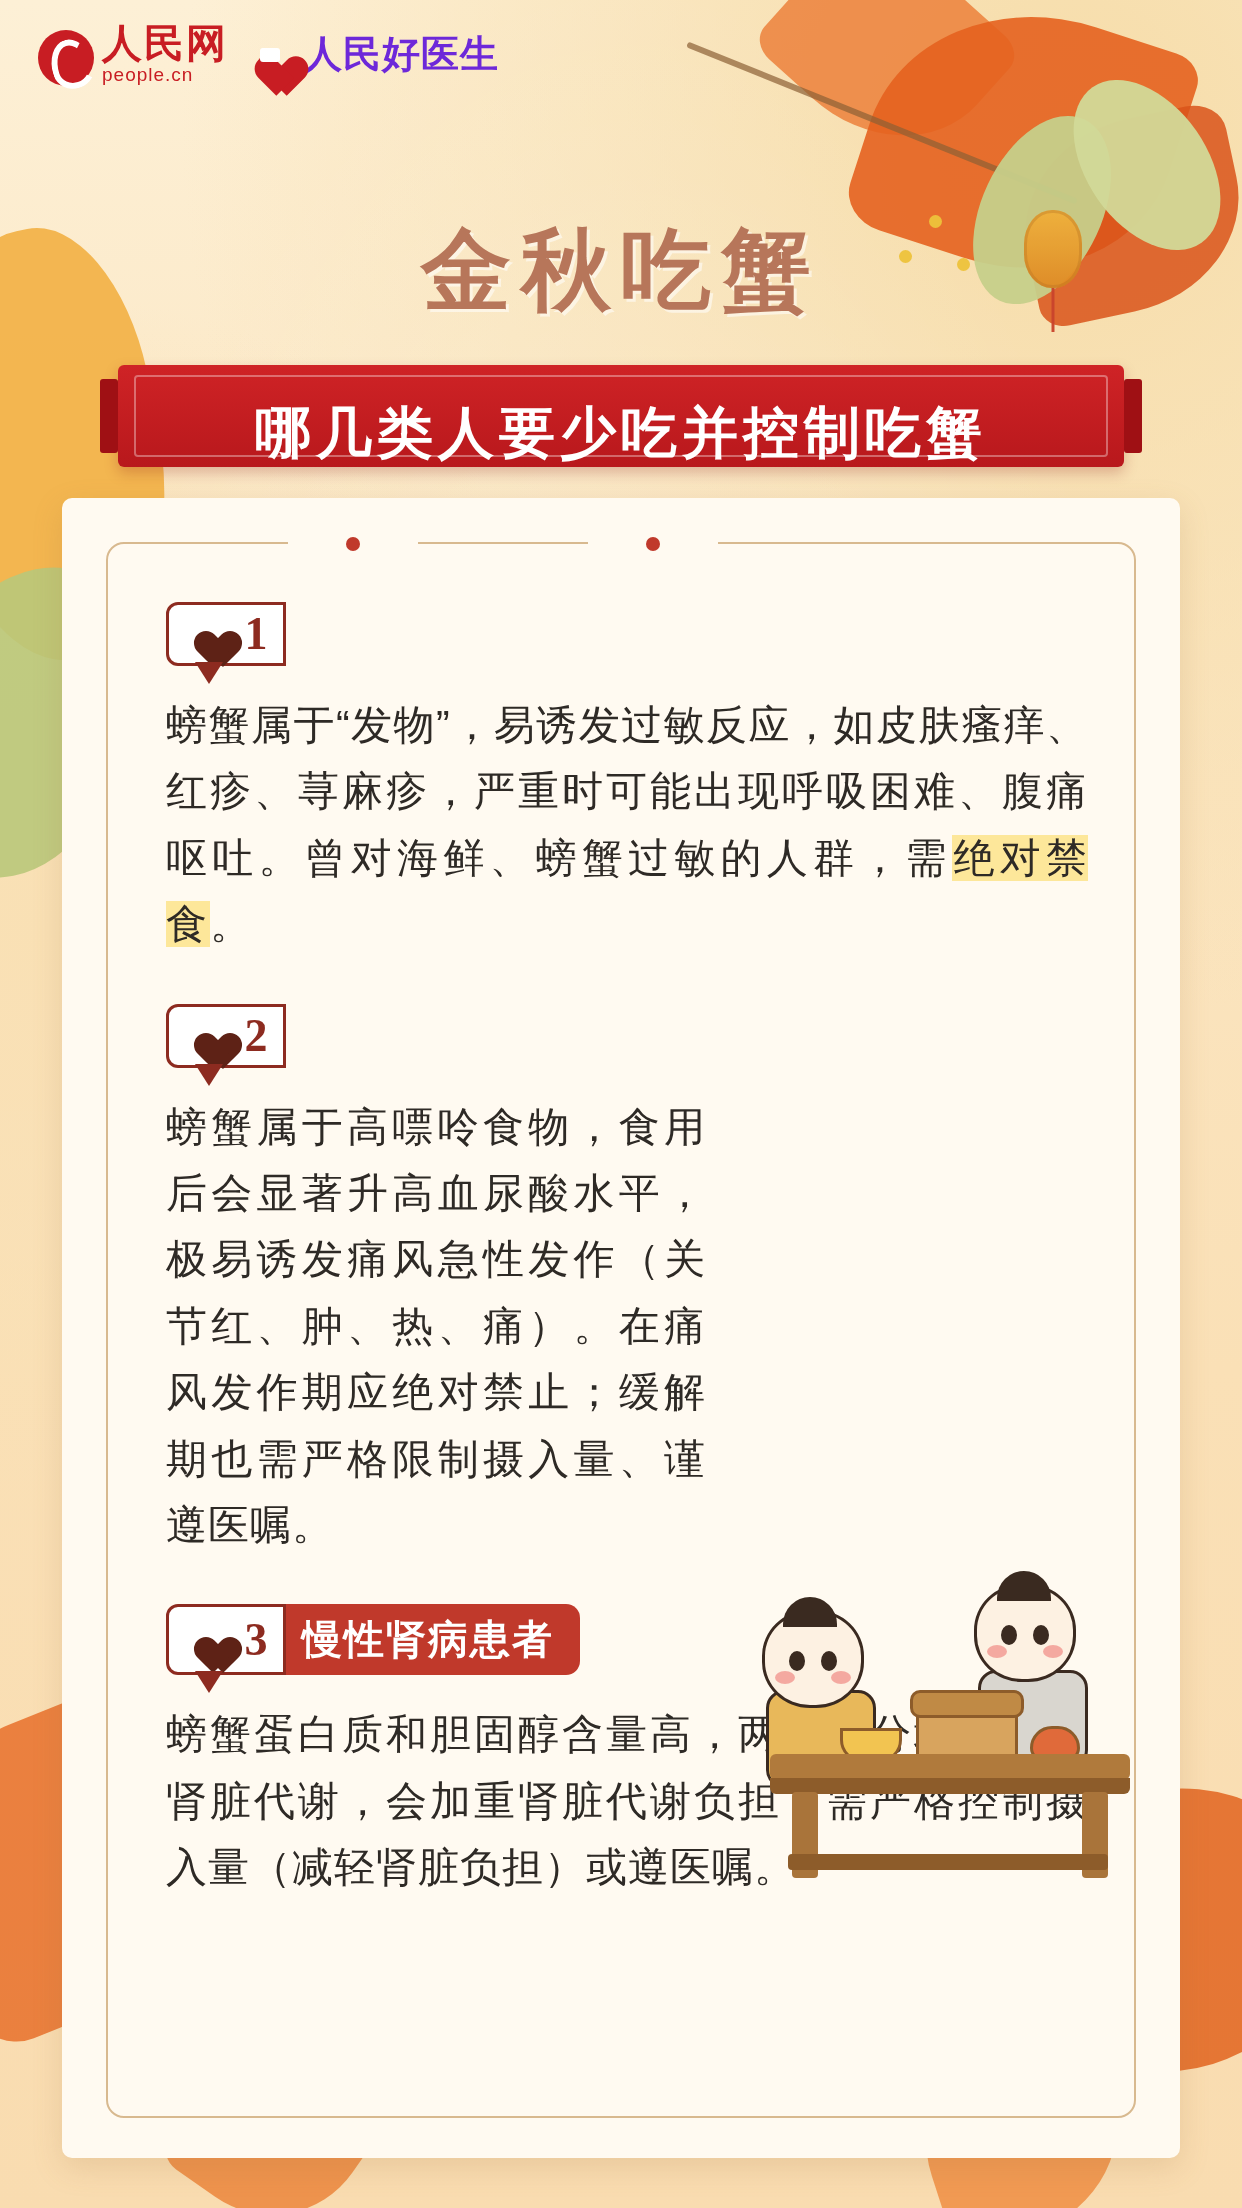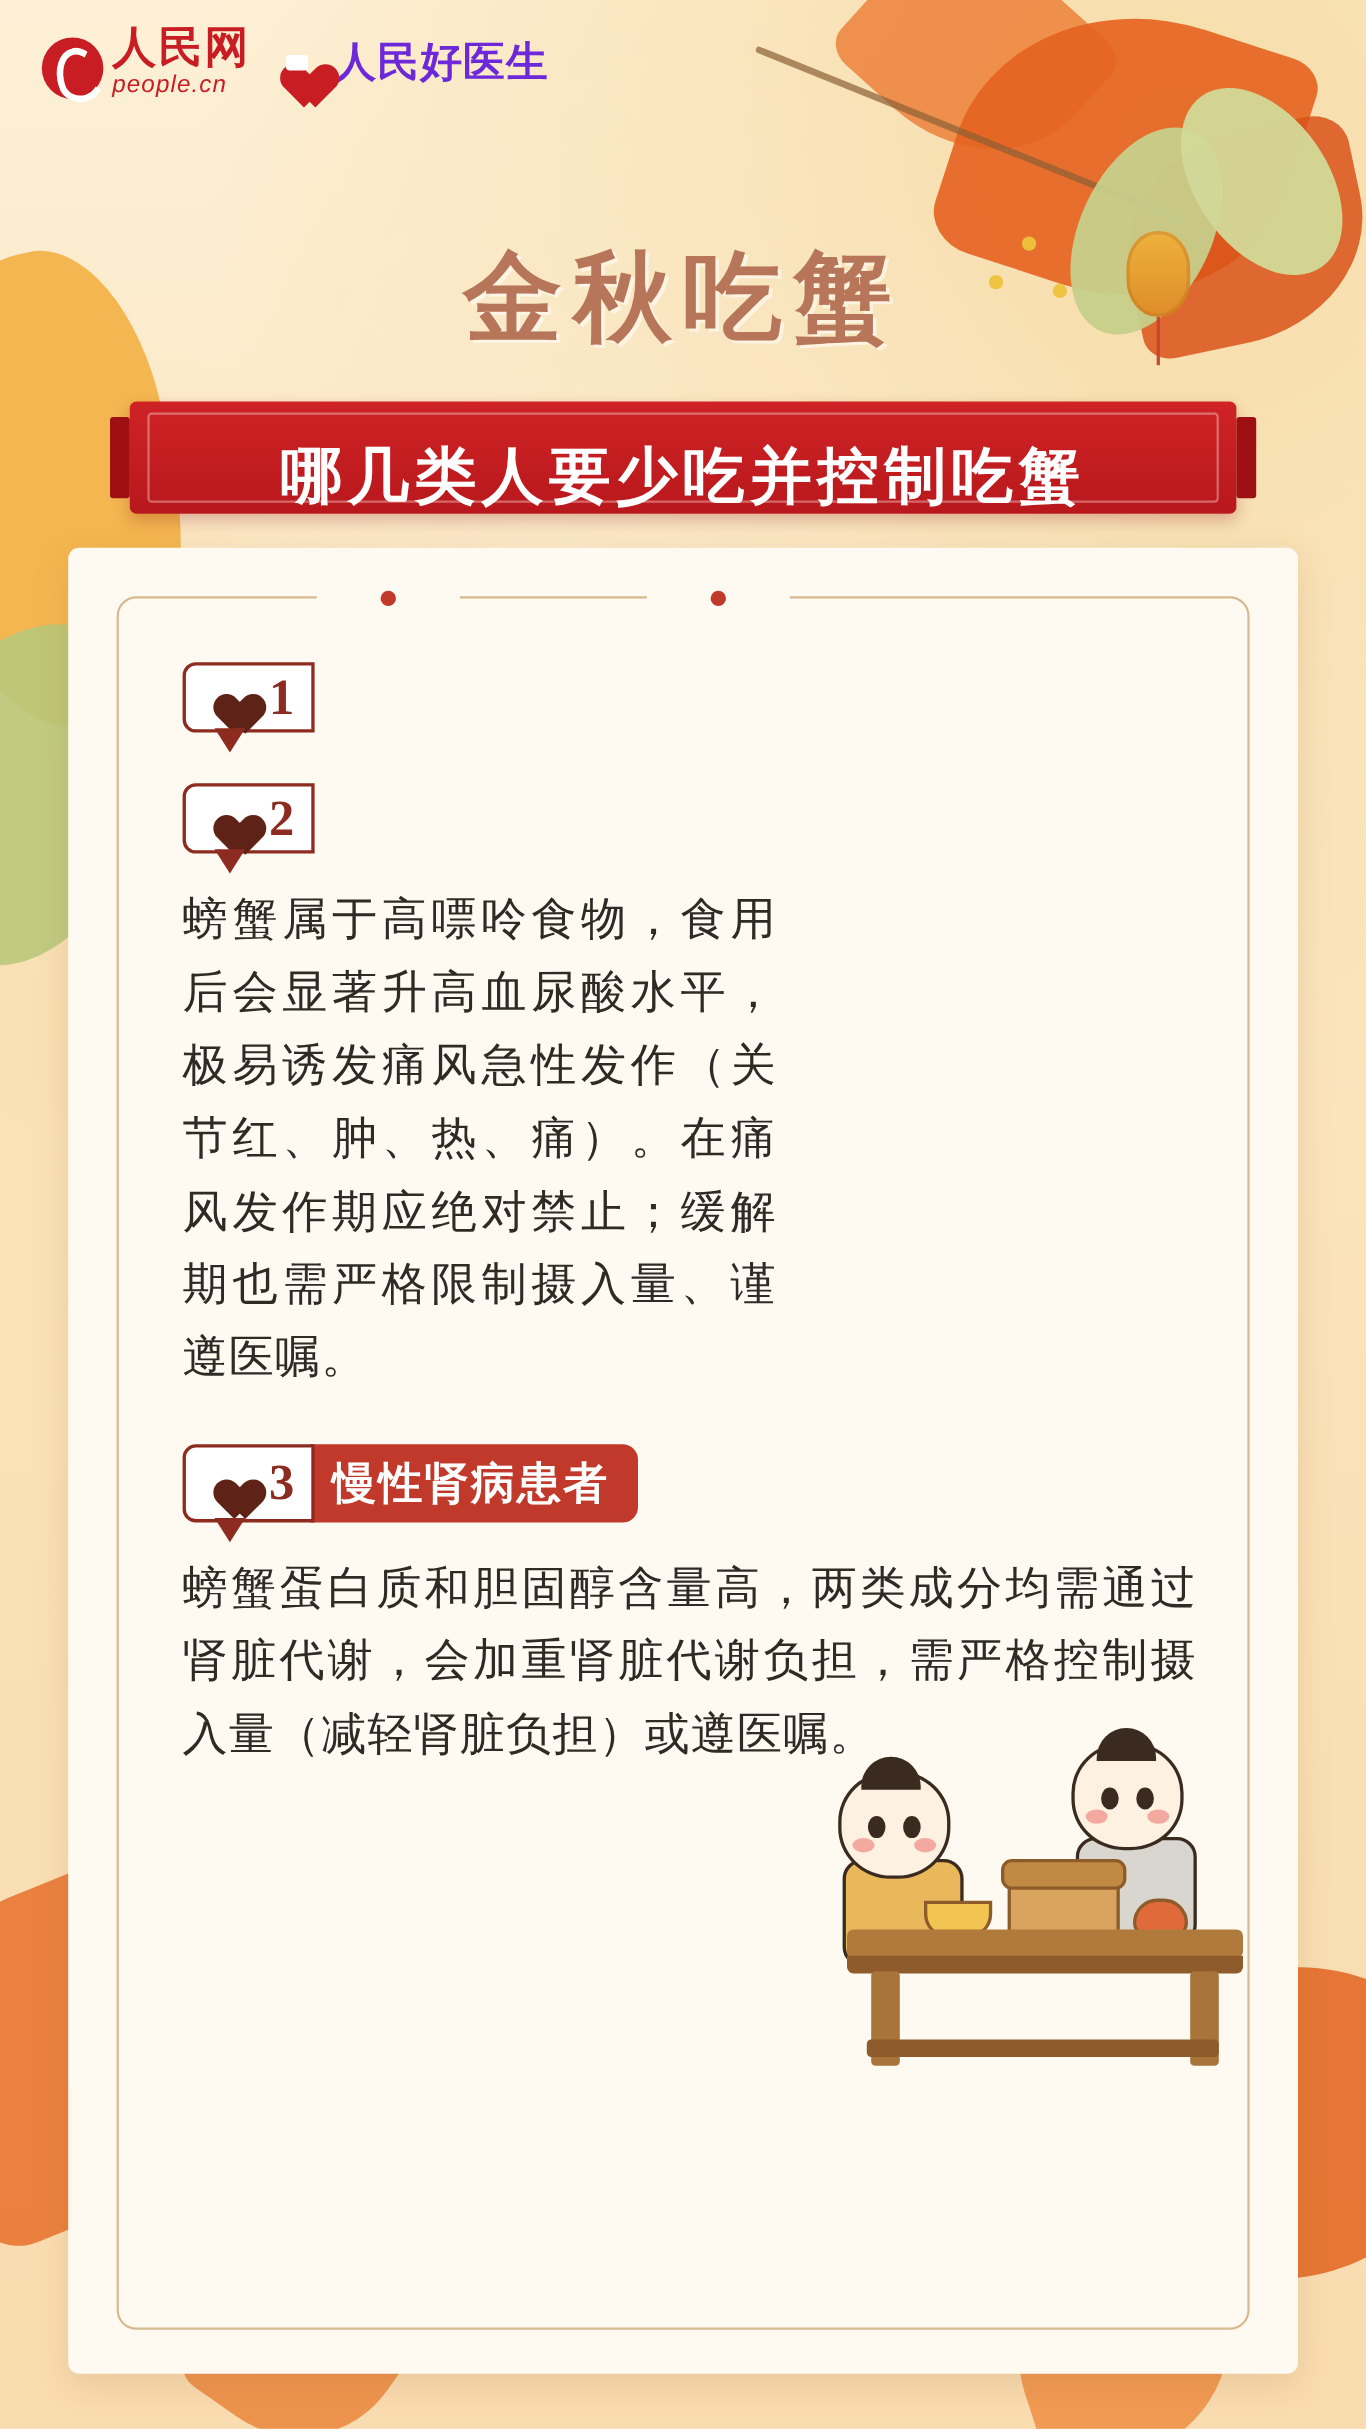--- a/index.html
+++ b/index.html
@@ -84,21 +84,21 @@
     border: 6px solid #fff;
     border-radius: 50% 50% 50% 50% / 60% 60% 40% 40%;
     border-right-color: transparent;
     transform: rotate(-18deg);
   }
   .logo-text-cn {
     font-size: 40px; font-weight: bold; color: #c81d23; letter-spacing: 2px;
     line-height: 1.05;
   }
   .logo-text-en {
-    font-size: 22px; color: #c81d23; letter-spacing: 1px; font-family: "Liberation Sans", sans-serif; font-style: italic;
+    font-size: 19px; color: #c81d23; letter-spacing: 1px; font-family: "Liberation Sans", sans-serif;
   }
   .logo-heart {
     width: 48px; height: 44px; position: relative; margin-right: 2px;
   }
   .logo-heart:before, .logo-heart:after {
     content:""; position:absolute; top: 4px; width: 25px; height: 38px;
     background: #c81d23; border-radius: 25px 25px 0 0;
   }
   .logo-heart:before { left: 23px; transform: rotate(45deg); transform-origin: 0 100%; }
   .logo-heart:after  { left: 23px; transform: rotate(-45deg); transform-origin: 100% 100%; }
@@ -372,20 +372,23 @@
 
   <div class="content">
 
     <div class="sec-block s1">
       <div class="sec-head">
         <div class="badge-box">
           <span class="heart-icon"></span>
           <span class="num">1</span>
         </div>
       </div>
+      <div class="body-text">
+        <span>螃蟹属于“发物”，易诱发过敏反应，如皮肤瘙痒、红疹、荨麻疹，严重时可能出现呼吸困难、腹痛呕吐。曾对海鲜、螃蟹过敏的人群，需</span><span class="hl">绝对禁食</span><span>。</span>
+      </div>
     </div>
 
     <div class="sec-block s2">
       <div class="sec-head">
         <div class="badge-box">
           <span class="heart-icon"></span>
           <span class="num">2</span>
         </div>
       </div>
       <div class="body-text">螃蟹属于高嘌呤食物，食用后会显著升高血尿酸水平，极易诱发痛风急性发作（关节红、肿、热、痛）。在痛风发作期应绝对禁止；缓解期也需严格限制摄入量、谨遵医嘱。</div>

